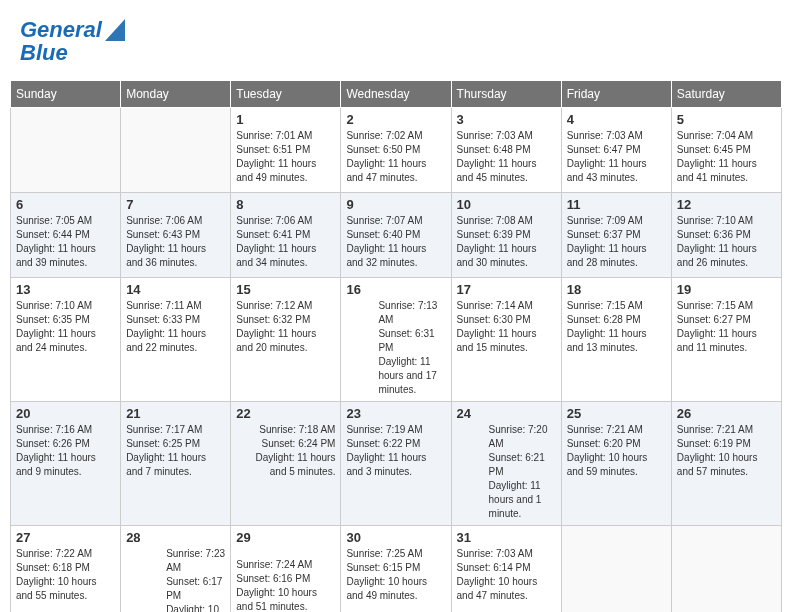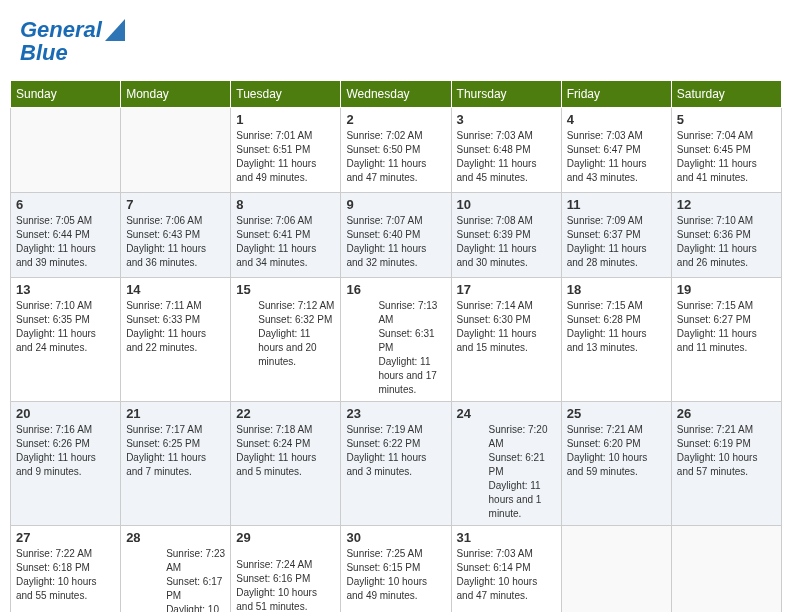--- a/index.html
+++ b/index.html
@@ -42,21 +42,21 @@
     .location-title {
       font-size: 16px;
       color: #555;
     }
     .calendar {
       width: 100%;
       border-collapse: collapse;
       font-size: 11px;
     }
     .calendar th {
-      background: #4d7c0f;
+      background: #737373;
       color: #fff;
       text-align: left;
       padding: 6px 5px;
       font-size: 12px;
       font-weight: normal;
       border: 1px solid #fff;
     }
     .calendar td {
       border: 1px solid #ccc;
       vertical-align: top;
@@ -207,21 +207,21 @@
 Daylight: 11 hours and 24 minutes.</div>
         </td>
         <td>
           <span class="day-num">14</span>
           <div class="cell-text" style="white-space: pre-line;">Sunrise: 7:11 AM
 Sunset: 6:33 PM
 Daylight: 11 hours and 22 minutes.</div>
         </td>
         <td>
           <span class="day-num">15</span>
-          <div class="cell-text" style="white-space: pre-line; margin-left: 22px;">Sunrise: 7:12 AM
+          <div class="cell-text" style="white-space: pre-line;">Sunrise: 7:12 AM
 Sunset: 6:32 PM
 Daylight: 11 hours and 20 minutes.</div>
         </td>
         <td>
           <span class="day-num">16</span>
           <div class="cell-text" style="white-space: pre-line; margin-left: 32px;">Sunrise: 7:13 AM
 Sunset: 6:31 PM
 Daylight: 11 hours and 17 minutes.</div>
         </td>
         <td>
@@ -251,21 +251,21 @@
 Daylight: 11 hours and 9 minutes.</div>
         </td>
         <td>
           <span class="day-num">21</span>
           <div class="cell-text" style="white-space: pre-line;">Sunrise: 7:17 AM
 Sunset: 6:25 PM
 Daylight: 11 hours and 7 minutes.</div>
         </td>
         <td>
           <span class="day-num">22</span>
-          <div class="cell-text" style="white-space: pre-line;">Sunrise: 7:18 AM
+          <div class="cell-text" style="white-space: pre-line; text-align: right;">Sunrise: 7:18 AM
 Sunset: 6:24 PM
 Daylight: 11 hours and 5 minutes.</div>
         </td>
         <td>
           <span class="day-num">23</span>
           <div class="cell-text" style="white-space: pre-line;">Sunrise: 7:19 AM
 Sunset: 6:22 PM
 Daylight: 11 hours and 3 minutes.</div>
         </td>
         <td>

